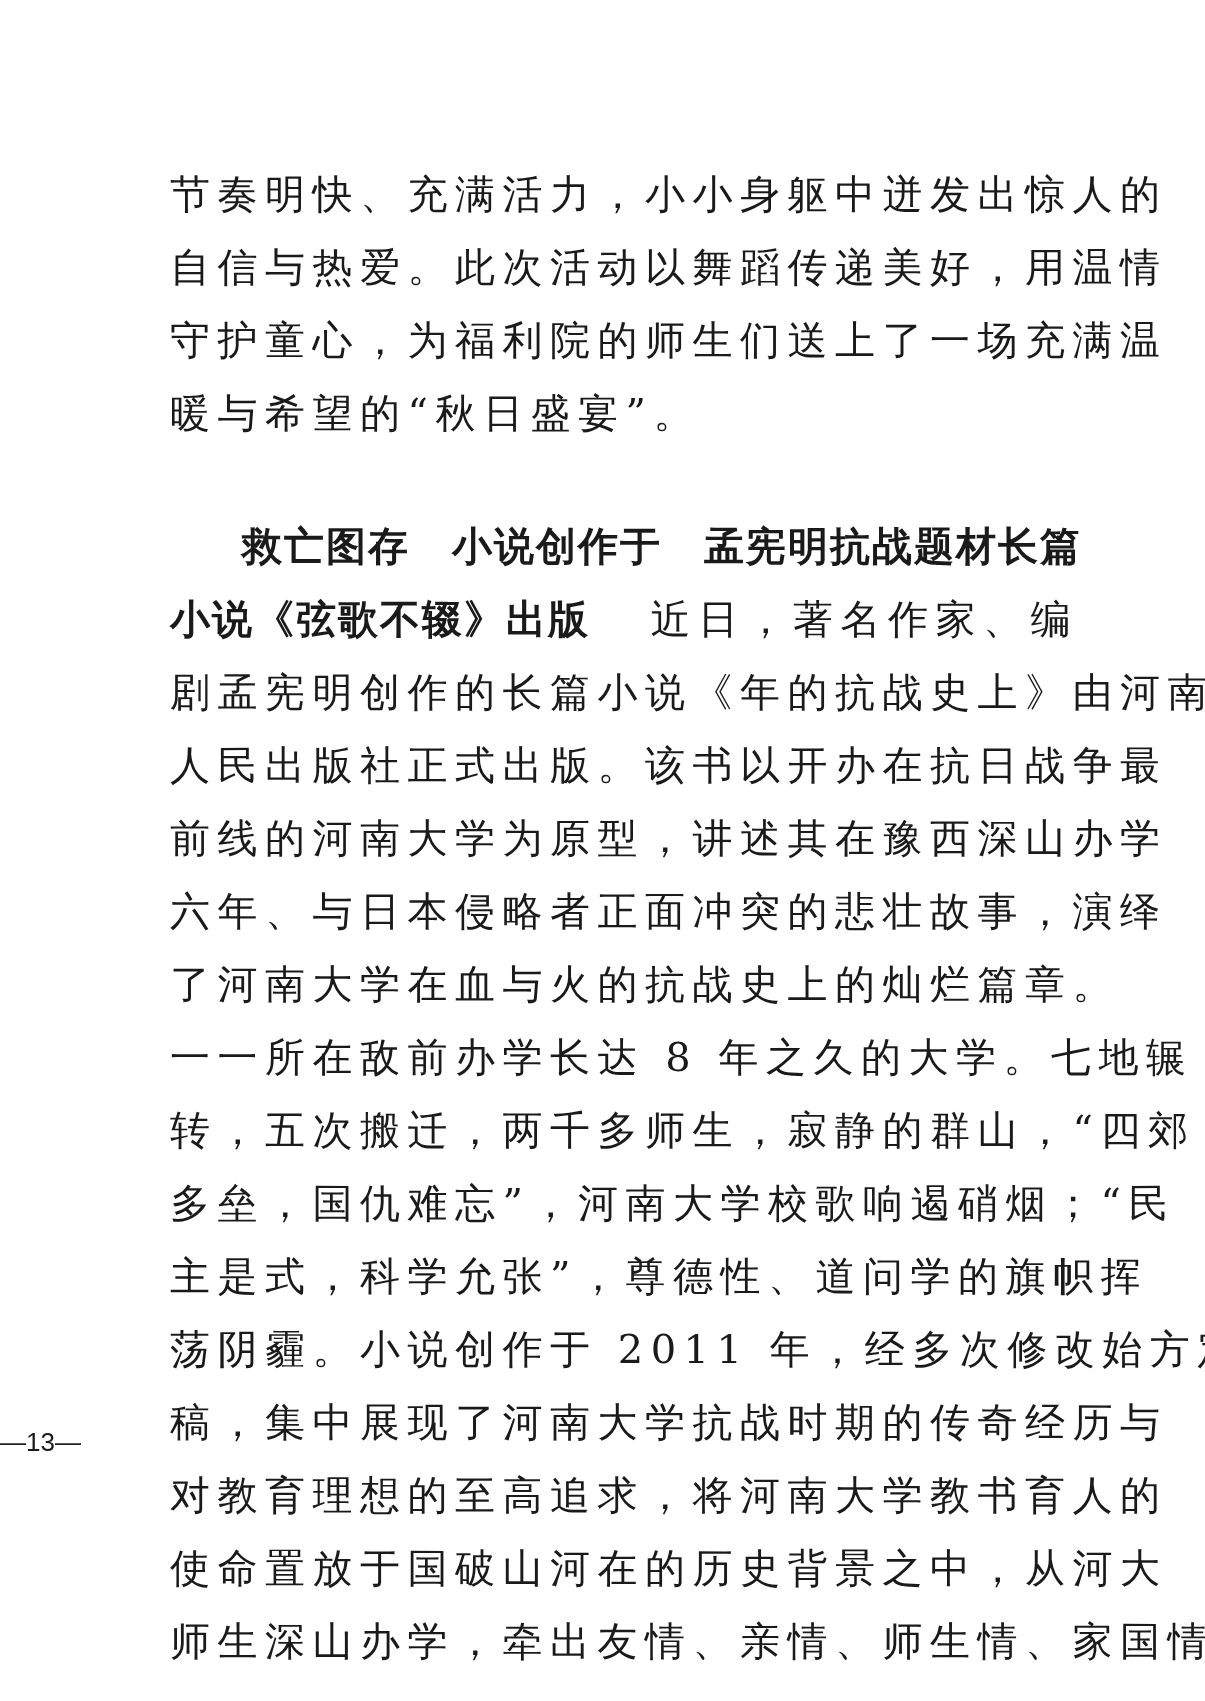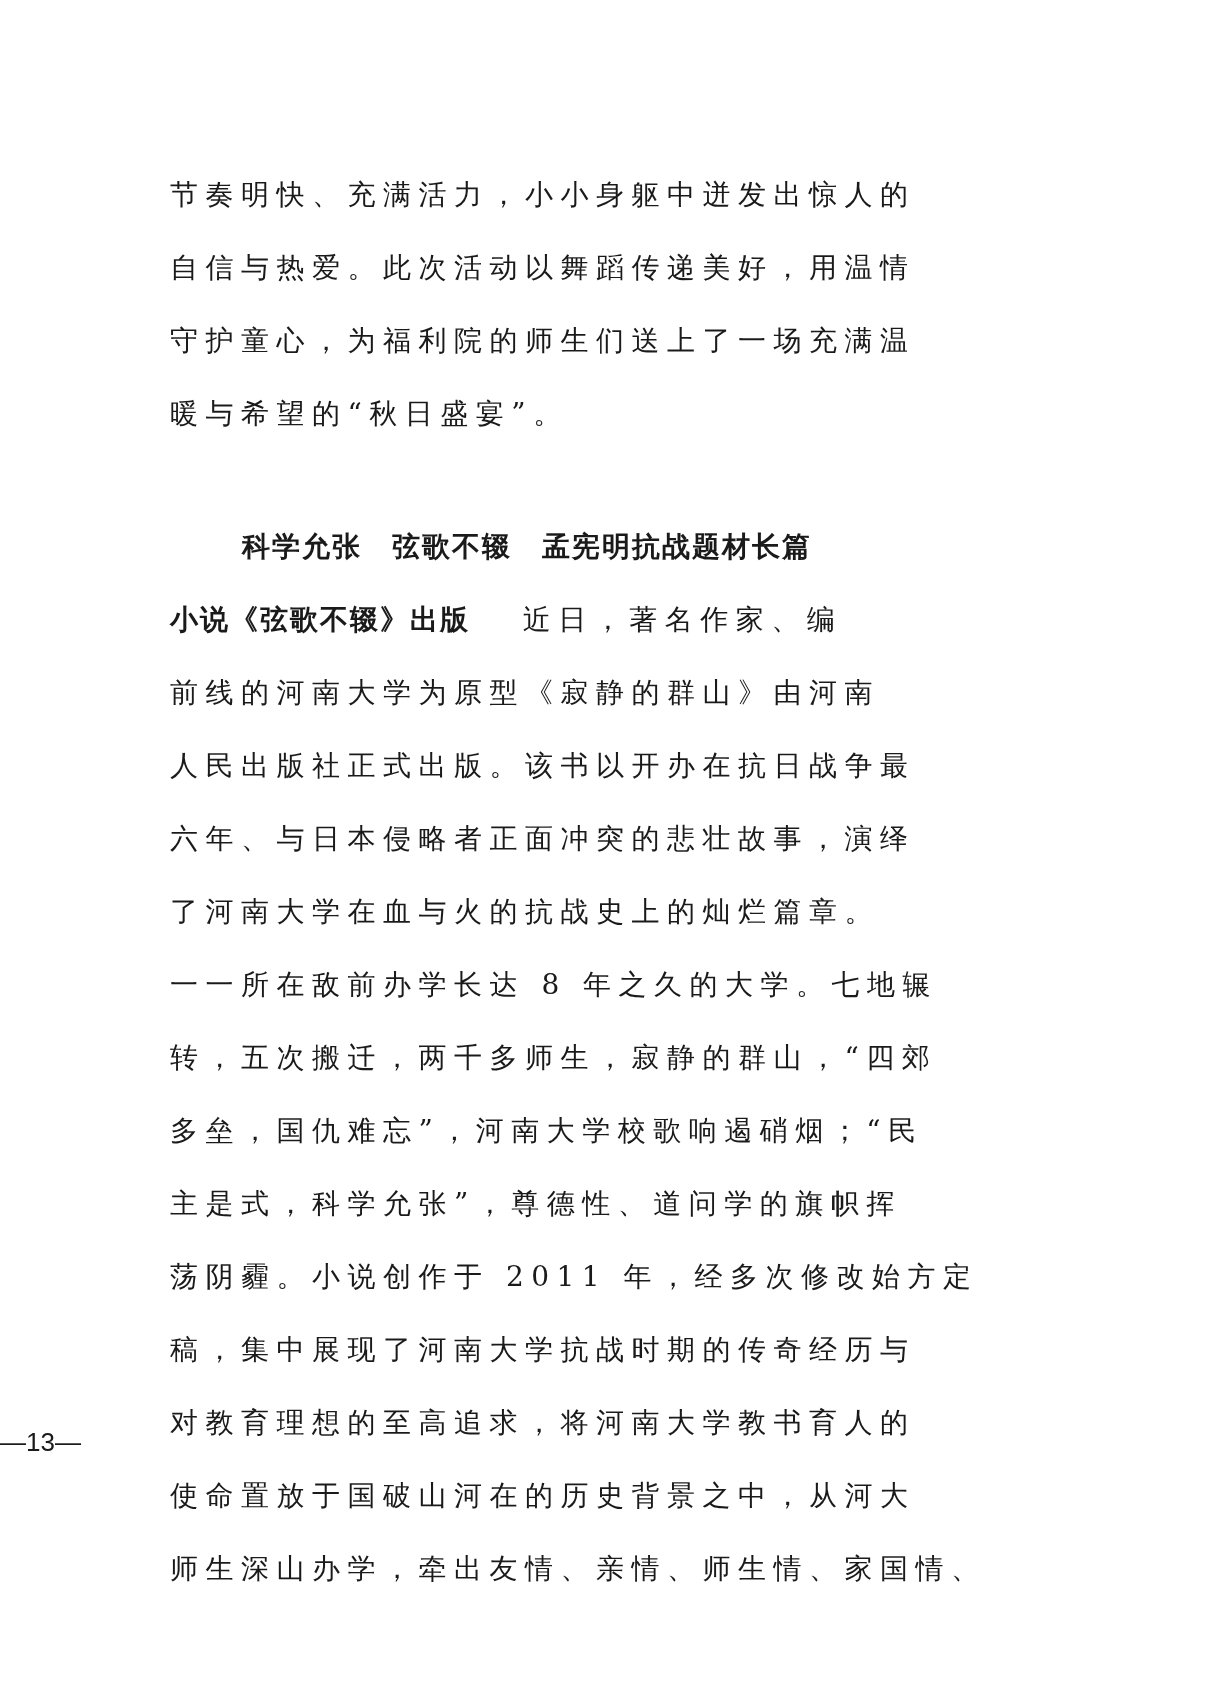--- a/index.html
+++ b/index.html
@@ -1,45 +1,46 @@
 <!DOCTYPE html>
 <html><head>
 <meta charset="utf-8">
 <style>
   html, body { margin: 0; padding: 0; background: #ffffff; }
   body { width: 1205px; height: 1701px; position: relative; overflow: hidden;
          font-family: "DejaVu Serif", "Liberation Serif", serif; color: #1a1a1a; }
   .page { position: absolute; left: 170px; top: 158px; width: 775px; }
-  .line { height: 73px; line-height: 73px; font-size: 28px; white-space: nowrap;
+  .line { height: 73px; line-height: 73px; font-size: 40px; white-space: nowrap;
           letter-spacing: 7.5px; }
   .line.indent { padding-left: 72px; }
   .gap { height: 60px; }
   .bold { font-family: "DejaVu Sans", "Liberation Sans", sans-serif; font-weight: bold; letter-spacing: 2px; }
   .page-number { position: absolute; top: 1427px; left: 0; width: 1110px; text-align: left;
                  font-size: 26px; font-family: Liberation Sans, sans-serif; }
 </style>
 </head>
 <body>
 
 <div class="page">
   <div class="line">节奏明快、充满活力，小小身躯中迸发出惊人的</div>
   <div class="line">自信与热爱。此次活动以舞蹈传递美好，用温情</div>
   <div class="line">守护童心，为福利院的师生们送上了一场充满温</div>
   <div class="line">暖与希望的“秋日盛宴”。</div>
 
   <div class="gap"></div>
 
-  <div class="line indent bold">科学允张　弦歌不辍　孟宪明抗战题材长篇</div>
+  <div class="line indent bold">救亡图存　小说创作于　孟宪明抗战题材长篇</div>
   <div class="line">
     <span class="bold">小说《弦歌不辍》出版</span>
     <span style="display:inline-block;width:20px"></span>
     <span>近日，著名作家、编</span>
   </div>
-  <div class="line">前线的河南大学为原型《寂静的群山》由河南</div>
+  <div class="line">剧孟宪明创作的长篇小说《年的抗战史上》由河南</div>
   <div class="line">人民出版社正式出版。该书以开办在抗日战争最</div>
+  <div class="line">前线的河南大学为原型，讲述其在豫西深山办学</div>
   <div class="line">六年、与日本侵略者正面冲突的悲壮故事，演绎</div>
   <div class="line">了河南大学在血与火的抗战史上的灿烂篇章。</div>
 
   <div class="line">一一所在敌前办学长达 8 年之久的大学。七地辗</div>
   <div class="line">转，五次搬迁，两千多师生，寂静的群山，“四郊</div>
   <div class="line">多垒，国仇难忘”，河南大学校歌响遏硝烟；“民</div>
   <div class="line">主是式，科学允张”，尊德性、道问学的旗帜挥</div>
   <div class="line">荡阴霾。小说创作于 2011 年，经多次修改始方定</div>
   <div class="line">稿，集中展现了河南大学抗战时期的传奇经历与</div>
   <div class="line">对教育理想的至高追求，将河南大学教书育人的</div>

